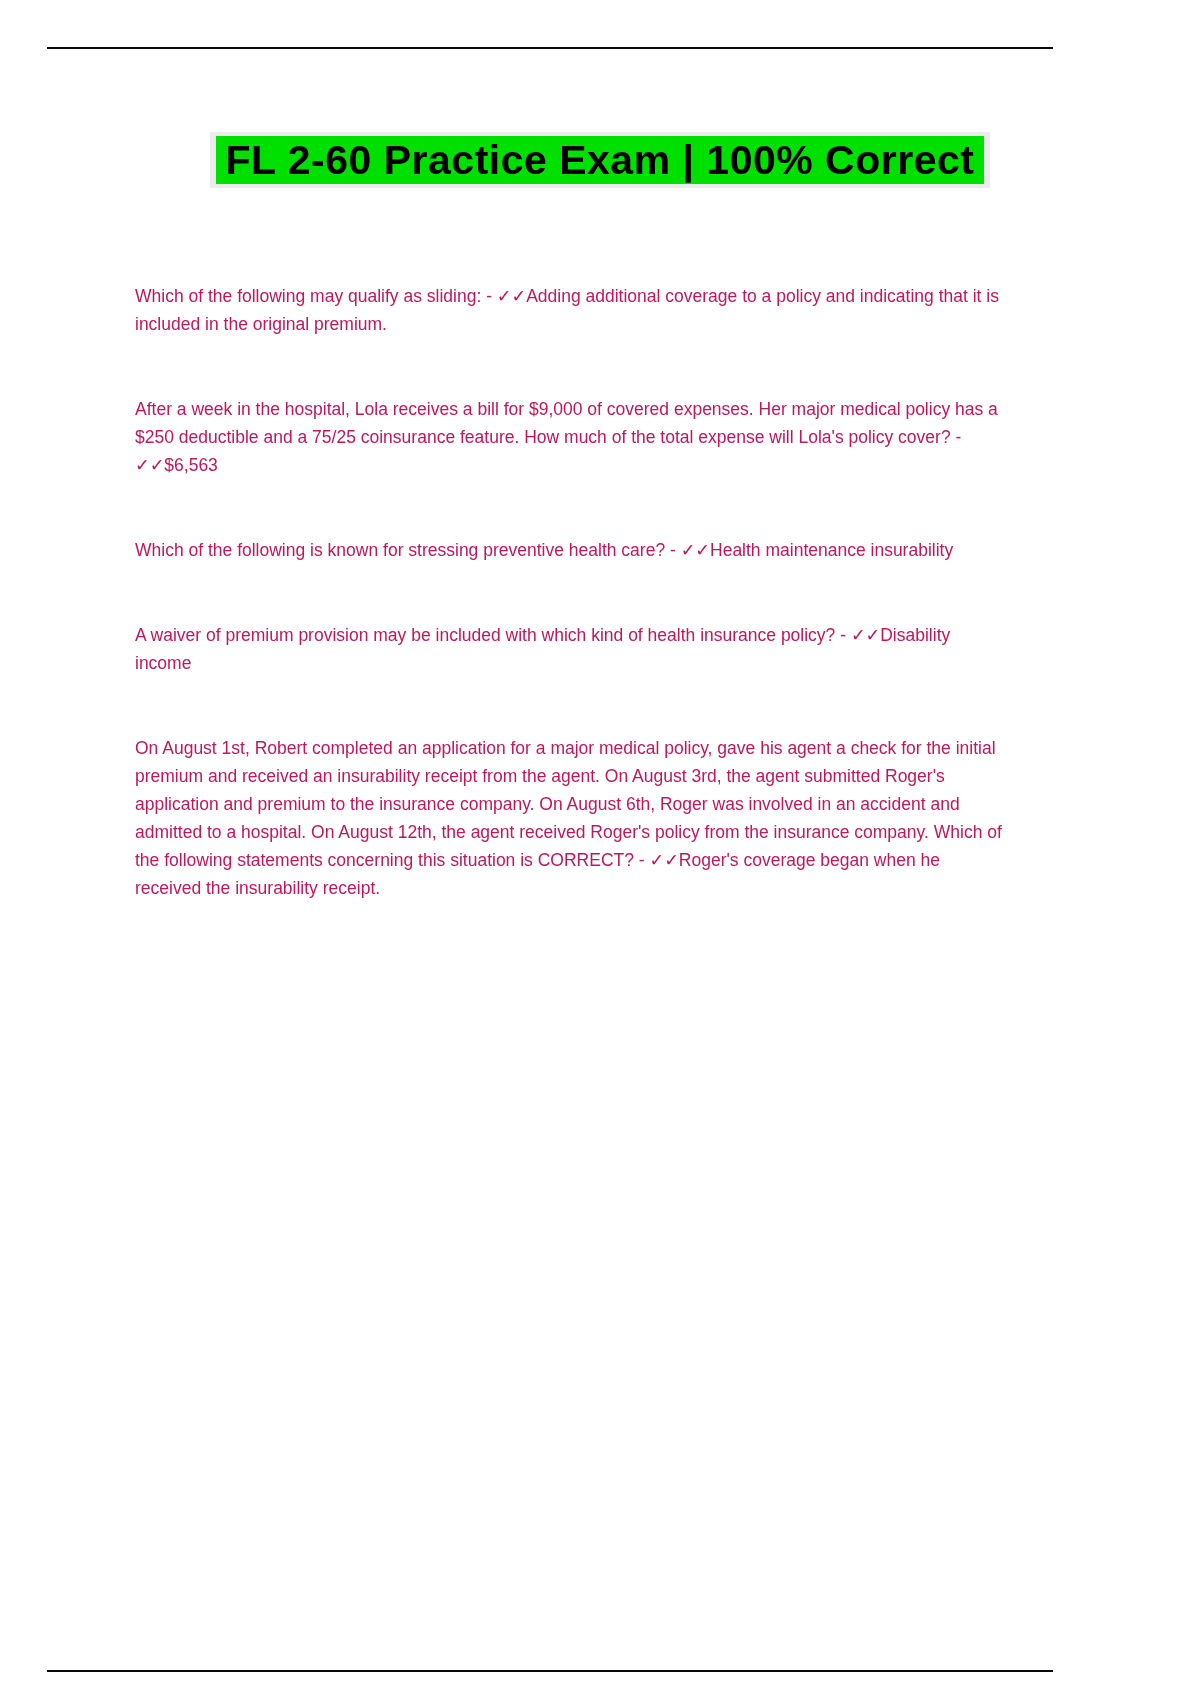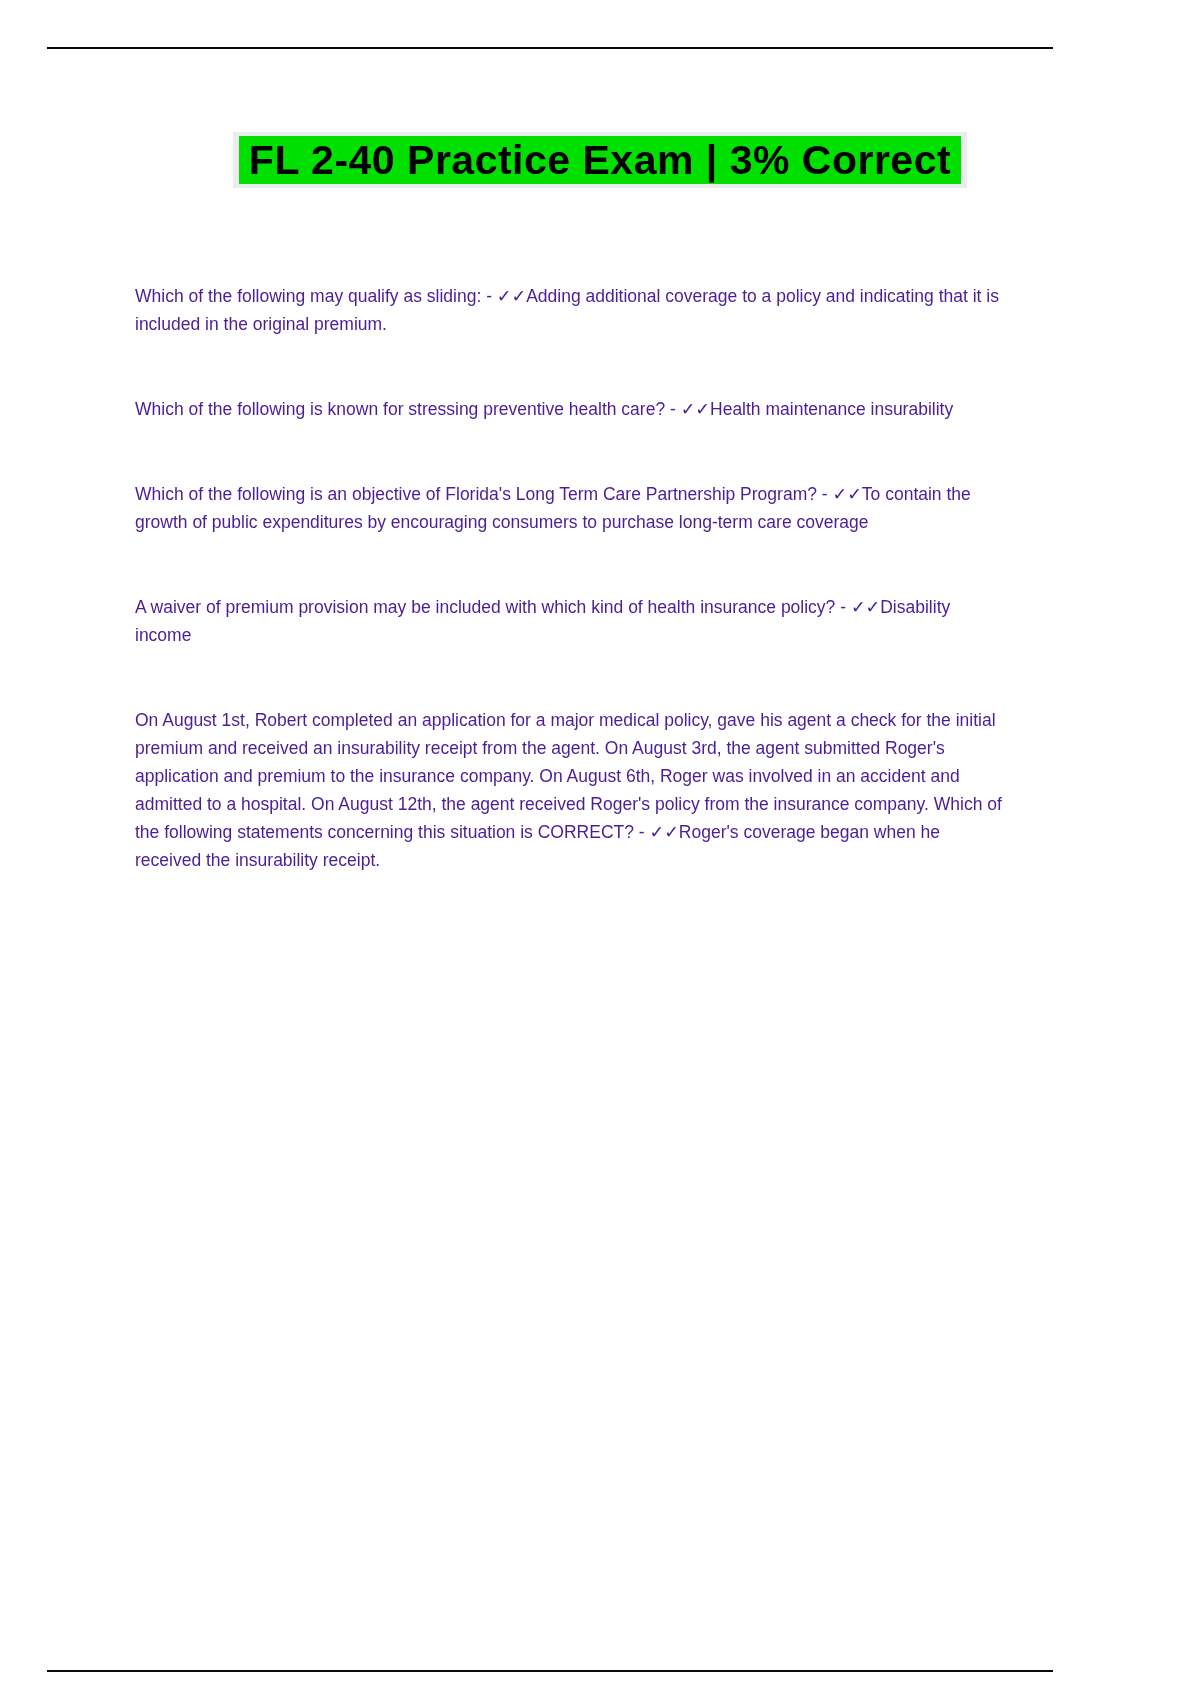--- a/index.html
+++ b/index.html
@@ -54,42 +54,42 @@
   .content {
     position: absolute;
     top: 282px;
     left: 135px;
     width: 872px;
   }
   .qa {
     margin: 0 0 57px 0;
     font-size: 17.5px;
     line-height: 28px;
-    color: #4c1d95;
+    color: #be185d;
     text-align: left;
   }
 </style>
 </head>
 <body>
 
 <div class="page">
 
   <div class="rule rule-top"></div>
 
   <div class="title-block">
     <div class="title-backing">
       <div class="title-line">
-        <span>FL 2-40 Practice Exam | 3% Correct</span>
+        <span>FL 2-60 Practice Exam | 100% Correct</span>
       </div>
     </div>
   </div>
 
   <div class="content">
     <p class="qa">Which of the following may qualify as sliding: - ✓✓Adding additional coverage to a policy and indicating that it is included in the original premium.</p>
+    <p class="qa">After a week in the hospital, Lola receives a bill for $9,000 of covered expenses. Her major medical policy has a $250 deductible and a 75/25 coinsurance feature. How much of the total expense will Lola's policy cover? - ✓✓$6,563</p>
     <p class="qa">Which of the following is known for stressing preventive health care? - ✓✓Health maintenance insurability</p>
-    <p class="qa">Which of the following is an objective of Florida's Long Term Care Partnership Program? - ✓✓To contain the growth of public expenditures by encouraging consumers to purchase long-term care coverage</p>
     <p class="qa">A waiver of premium provision may be included with which kind of health insurance policy? - ✓✓Disability income</p>
     <p class="qa">On August 1st, Robert completed an application for a major medical policy, gave his agent a check for the initial premium and received an insurability receipt from the agent. On August 3rd, the agent submitted Roger's application and premium to the insurance company. On August 6th, Roger was involved in an accident and admitted to a hospital. On August 12th, the agent received Roger's policy from the insurance company. Which of the following statements concerning this situation is CORRECT? - ✓✓Roger's coverage began when he received the insurability receipt.</p>
   </div>
 
   <div class="rule rule-bottom"></div>
 
 </div>
 
 </body></html>

